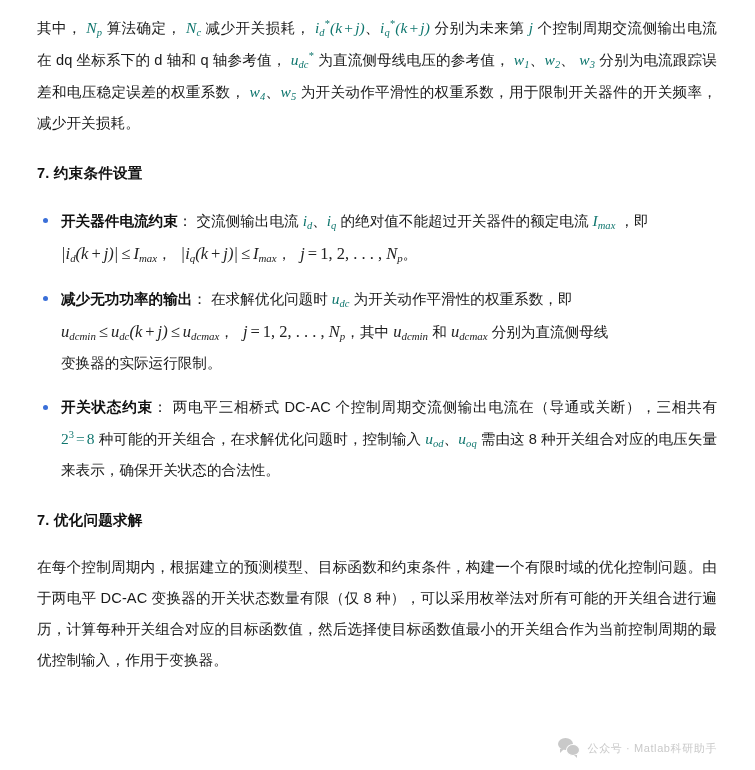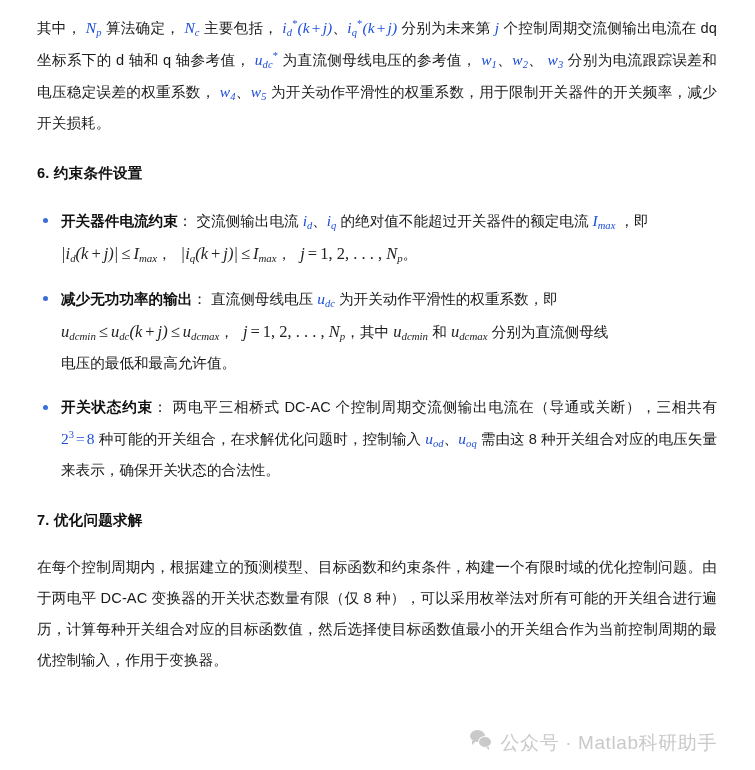--- a/index.html
+++ b/index.html
@@ -65,21 +65,21 @@
   }
   .b-term {
     font-weight: bold;
     color: #111111;
   }
   
   .m {
     font-family: "Liberation Serif", "DejaVu Serif", serif;
     font-style: italic;
     font-size: 15.5px;
-    color: #1d4ed8;
+    color: #0f766e;
     white-space: nowrap;
   }
   .m sub {
     font-size: 0.68em;
     font-style: italic;
     vertical-align: -0.28em;
     line-height: 0;
   }
   .m sup {
     font-size: 0.68em;
@@ -106,24 +106,24 @@
     font-style: normal;
     font-size: 14.6px;
     color: #1a1a1a;
   }
   .mblock .sp { display: inline-block; width: 9px; }
   .watermark {
     position: absolute;
     right: 38px;
     bottom: 14px;
     display: flex;
-    align-items: flex-start;
+    align-items: flex-end;
     gap: 8px;
     color: #c9c9c9;
-    font-size: 19px;
+    font-size: 11px;
     letter-spacing: 0.6px;
     user-select: none;
   }
   .watermark .wechat {
     display: inline-block;
     width: 22px;
     height: 18px;
     position: relative;
   }
   .watermark .wechat .b1 {
@@ -161,57 +161,57 @@
 </head>
 <body>
 
 <div class="page">
 
   <p class="para">
     <span>其中，</span>
     <span class="m">N<sub>p</sub></span>
     <span>算法确定，</span>
     <span class="m">N<sub>c</sub></span>
-    <span>主要包括，</span>
+    <span>减少开关损耗，</span>
     <span class="m">i<sub>d</sub><sup>*</sup>(k<span class="op">+</span>j)</span><span>、</span><span class="m">i<sub>q</sub><sup>*</sup>(k<span class="op">+</span>j)</span>
     <span>分别为未来第</span>
     <span class="m">j</span>
     <span>个控制周期交流侧输出电流在 dq 坐标系下的 d 轴和 q 轴参考值，</span>
     <span class="m">u<sub>dc</sub><sup>*</sup></span>
     <span>为直流侧母线电压的参考值，</span>
     <span class="m">w<sub>1</sub></span><span>、</span><span class="m">w<sub>2</sub></span><span>、</span>
     <span class="m">w<sub>3</sub></span>
     <span>分别为电流跟踪误差和电压稳定误差的权重系数，</span>
     <span class="m">w<sub>4</sub></span><span>、</span><span class="m">w<sub>5</sub></span>
     <span>为开关动作平滑性的权重系数，用于限制开关器件的开关频率，减少开关损耗。</span>
   </p>
 
 
-  <h3 class="section">6. 约束条件设置</h3>
+  <h3 class="section">7. 约束条件设置</h3>
 
 
   <ul class="bullets">
 
     <li>
       <span class="b-term">开关器件电流约束</span><span>：</span>
       <span>交流侧输出电流</span>
       <span class="m">i<sub>d</sub></span><span>、</span><span class="m">i<sub>q</sub></span>
       <span>的绝对值不能超过开关器件的额定电流</span>
       <span class="m">I<sub>max</sub></span>
       <span>，即</span>
       <span class="mblock">|i<sub>d</sub>(k<span class="op">+</span>j)|<span class="op">≤</span>I<sub>max</sub><span class="cjk">，</span><span class="sp"></span>|i<sub>q</sub>(k<span class="op">+</span>j)|<span class="op">≤</span>I<sub>max</sub><span class="cjk">，</span><span class="sp"></span>j<span class="op">=</span><span class="num">1, 2, . . . ,</span> N<sub>p</sub><span class="cjk">。</span></span>
     </li>
 
     <li>
       <span class="b-term">减少无功功率的输出</span><span>：</span>
-      <span>直流侧母线电压</span>
+      <span>在求解优化问题时</span>
       <span class="m">u<sub>dc</sub></span>
       <span>为开关动作平滑性的权重系数，即</span>
       <span class="mblock">u<sub>dcmin</sub><span class="op">≤</span>u<sub>dc</sub>(k<span class="op">+</span>j)<span class="op">≤</span>u<sub>dcmax</sub><span class="cjk">，</span><span class="sp"></span>j<span class="op">=</span><span class="num">1, 2, . . . ,</span> N<sub>p</sub><span class="cjk">，</span><span class="cjk">其中</span> u<sub>dcmin</sub> <span class="cjk">和</span> u<sub>dcmax</sub> <span class="cjk">分别为直流侧母线</span></span>
-      <span>电压的最低和最高允许值。</span>
+      <span>变换器的实际运行限制。</span>
     </li>
 
     <li>
       <span class="b-term">开关状态约束</span><span>：</span>
       <span>两电平三相桥式 DC-AC 个控制周期交流侧输出电流在（导通或关断），三相共有</span>
       <span class="m"><span class="num">2</span><sup>3</sup><span class="op">=</span><span class="num">8</span></span>
       <span>种可能的开关组合，在求解优化问题时，控制输入</span>
       <span class="m">u<sub>od</sub></span><span>、</span><span class="m">u<sub>oq</sub></span>
       <span>需由这 8 种开关组合对应的电压矢量来表示，确保开关状态的合法性。</span>
     </li>

